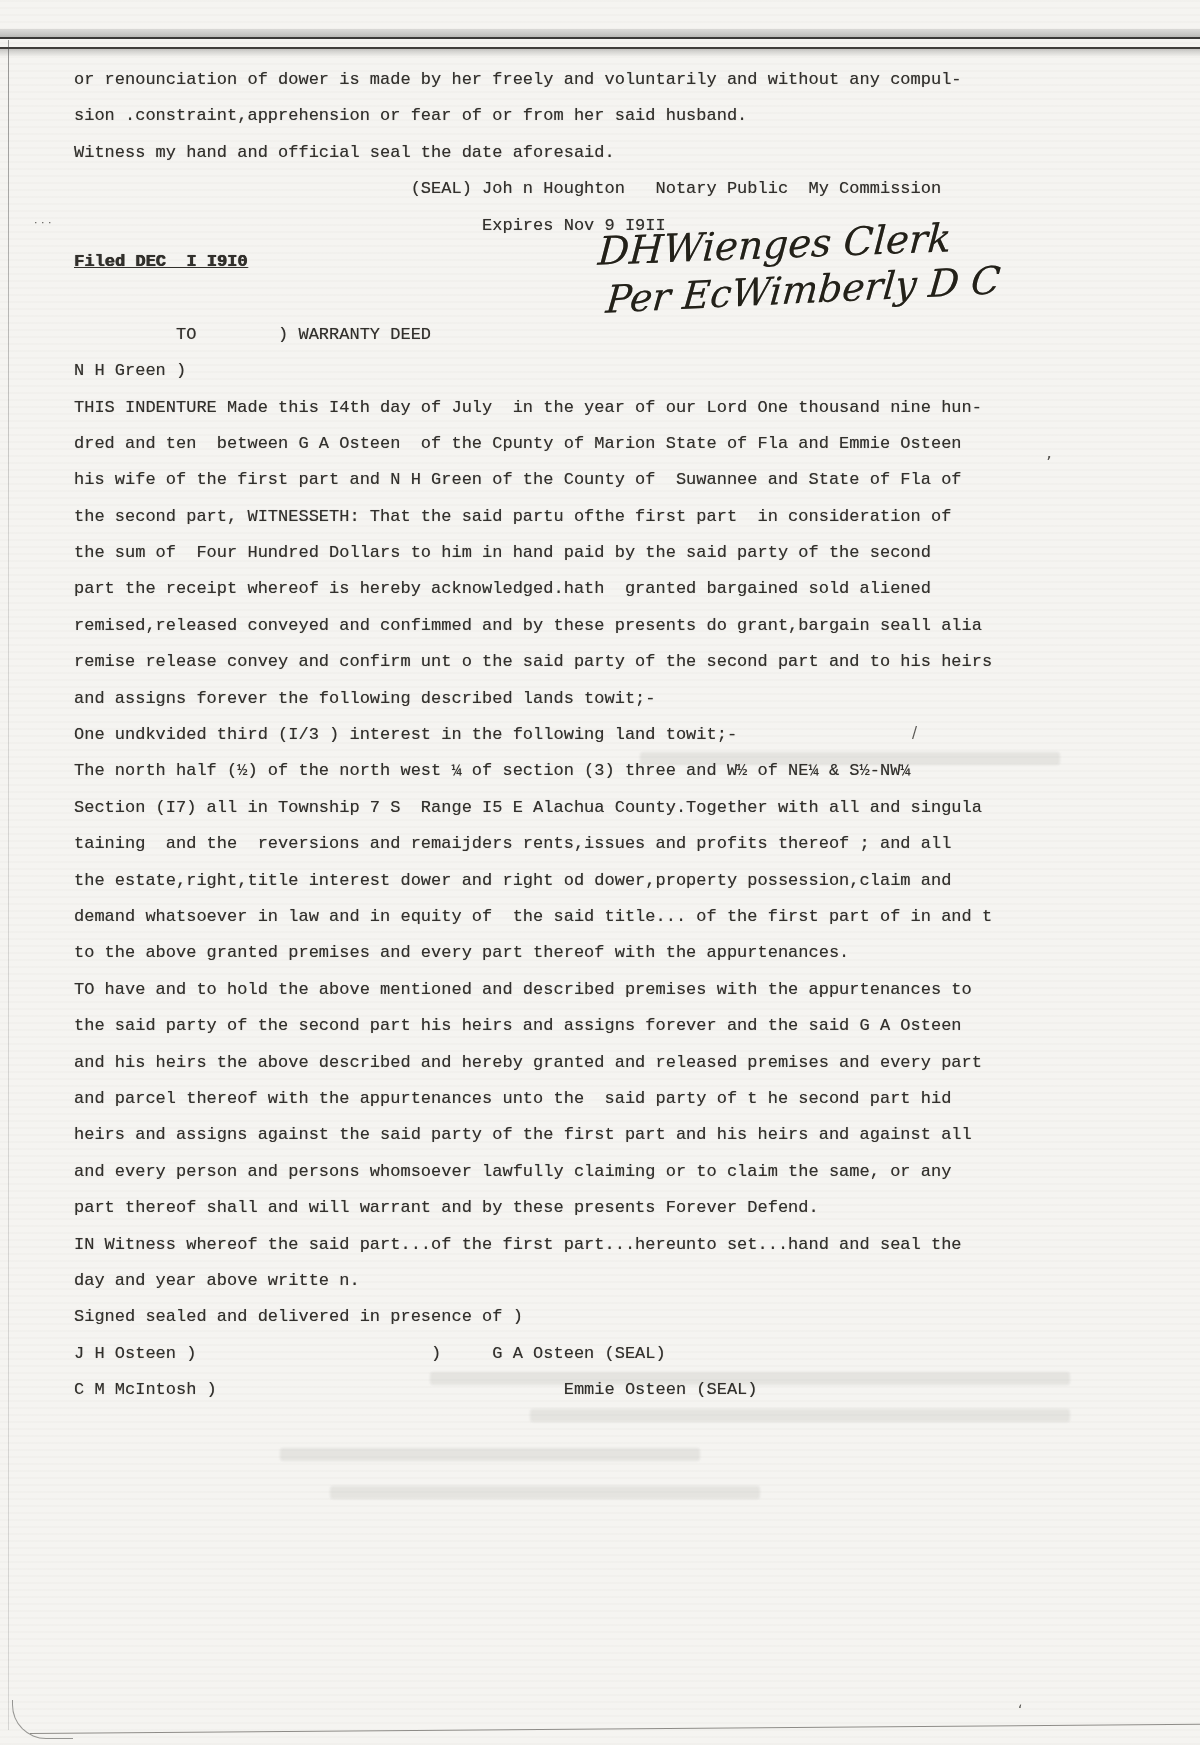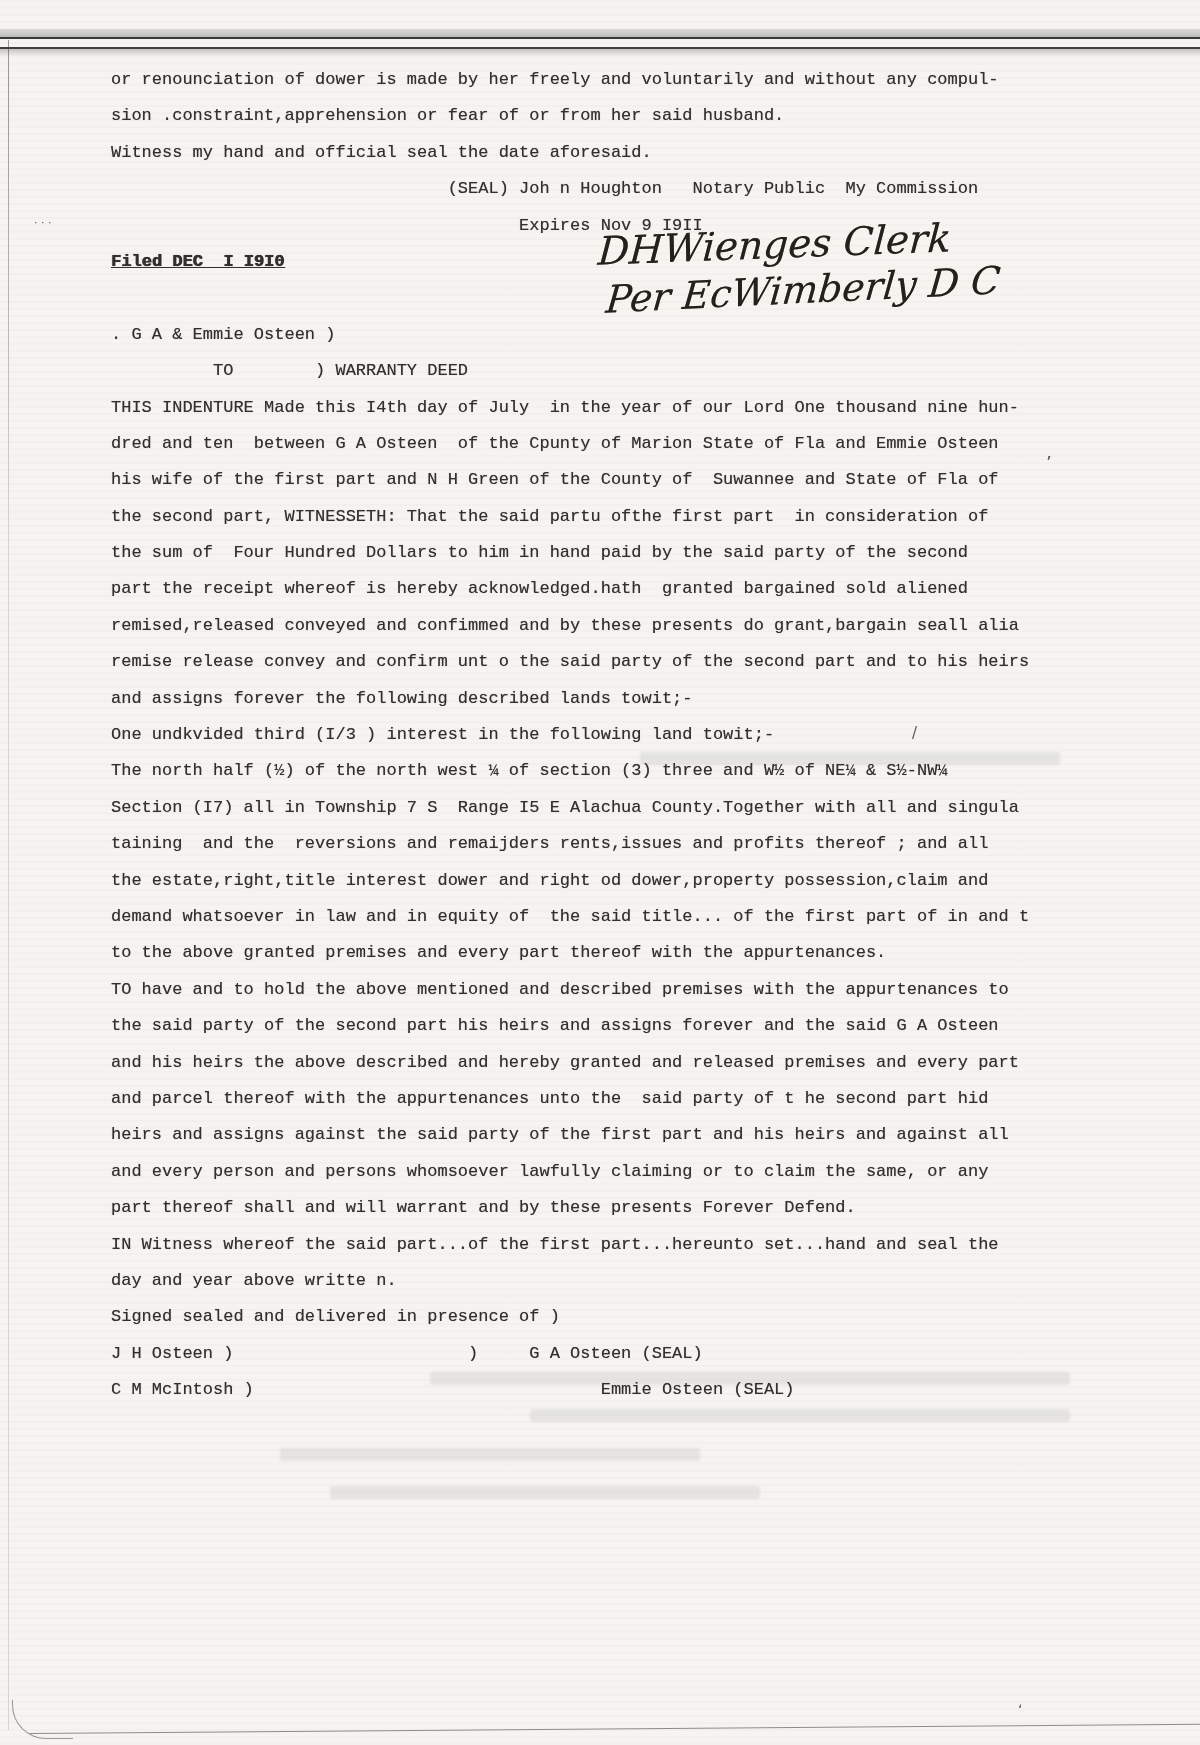--- a/index.html
+++ b/index.html
@@ -23,21 +23,21 @@
   
   .edge-left{position:absolute;left:8px;top:40px;width:1px;height:1690px;
     background:linear-gradient(180deg,rgba(70,70,70,0.55),rgba(120,120,120,0.25) 30%,rgba(140,140,140,0.30));}
   
   .edge-bottom{position:absolute;left:30px;top:1733px;width:1180px;height:1px;
     background:#8e8c88;transform:rotate(-0.45deg);transform-origin:left center;}
   .corner-bl{position:absolute;left:12px;top:1700px;width:60px;height:38px;
     border-left:1px solid rgba(110,110,108,0.7);border-bottom:1px solid rgba(110,110,108,0.7);
     border-bottom-left-radius:34px;border-top:none;border-right:none;}
   
-  .text-block{position:absolute;left:0;top:62px;width:1136px;padding-left:111px;box-sizing:border-box;}
+  .text-block{position:absolute;left:12px;top:62px;width:1136px;padding-left:62px;box-sizing:border-box;}
   .tline{
     white-space:pre;height:36.4px;line-height:36.4px;
     font-size:17px;color:#32302c;
     text-shadow:0 0 0.7px rgba(48,46,42,0.55);
   }
   .tline.bold{font-weight:700;text-shadow:0.6px 0 0 #2a2825,0 0 1px rgba(40,38,34,0.6);text-decoration:underline;}
   
   .hw{
     position:absolute;font-family:"DejaVu Serif","Liberation Serif",serif;
     font-style:italic;color:#232119;white-space:pre;
@@ -76,22 +76,22 @@
   <div class="smudge sm5"></div>
 
   <div class="text-block" id="text-block">
       <div class="tline">or renounciation of dower is made by her freely and voluntarily and without any compul-</div>
       <div class="tline">sion .constraint,apprehension or fear of or from her said husband.</div>
       <div class="tline">Witness my hand and official seal the date aforesaid.</div>
       <div class="tline">                                 (SEAL) Joh n Houghton   Notary Public  My Commission</div>
       <div class="tline">                                        Expires Nov 9 I9II</div>
       <div class="tline bold">Filed DEC  I I9I0</div>
       <div class="tline"> </div>
-      <div class="tline">. G A &amp; Emmie Osteen )</div>
       <div class="tline">          TO        ) WARRANTY DEED</div>
+      <div class="tline">N H Green )</div>
       <div class="tline">THIS INDENTURE Made this I4th day of July  in the year of our Lord One thousand nine hun-</div>
       <div class="tline">dred and ten  between G A Osteen  of the Cpunty of Marion State of Fla and Emmie Osteen</div>
       <div class="tline">his wife of the first part and N H Green of the County of  Suwannee and State of Fla of</div>
       <div class="tline">the second part, WITNESSETH: That the said partu ofthe first part  in consideration of</div>
       <div class="tline">the sum of  Four Hundred Dollars to him in hand paid by the said party of the second</div>
       <div class="tline">part the receipt whereof is hereby acknowledged.hath  granted bargained sold aliened</div>
       <div class="tline">remised,released conveyed and confimmed and by these presents do grant,bargain seall alia</div>
       <div class="tline">remise release convey and confirm unt o the said party of the second part and to his heirs</div>
       <div class="tline">and assigns forever the following described lands towit;-</div>
       <div class="tline">One undkvided third (I/3 ) interest in the following land towit;-</div>

